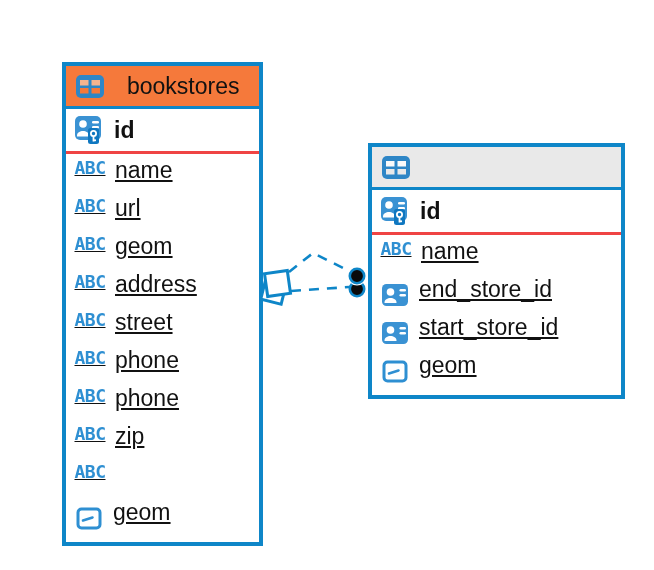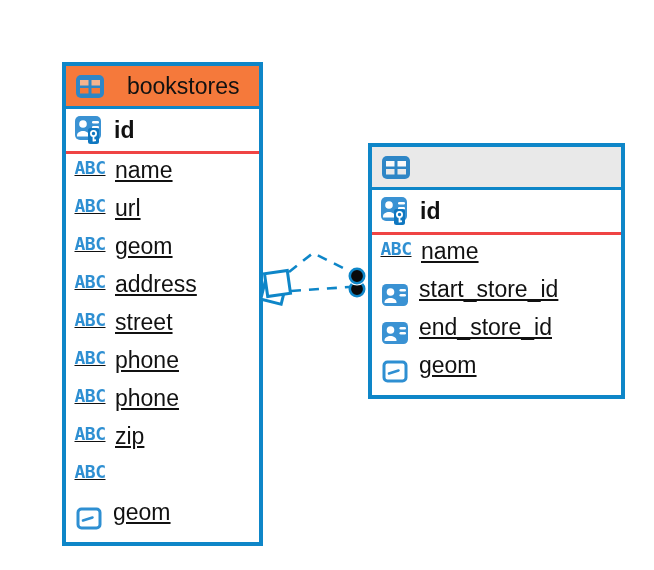--- a/index.html
+++ b/index.html
@@ -172,33 +172,33 @@
       <div class="field-row">
         <span class="icon-box">
           <svg width="28" height="24" viewBox="0 0 28 24">
             <rect x="1" y="1" width="26" height="22" rx="4.5" fill="#3a92d3"></rect>
             <circle cx="9.5" cy="9" r="3.8" fill="#fff"></circle>
             <path d="M3.5 19.5 C3.5 13.5 15.5 13.5 15.5 19.5 L15.5 20 L3.5 20 Z" fill="#fff"></path>
             <rect x="18.5" y="6" width="6.5" height="2.6" rx="1.3" fill="#fff"></rect>
             <rect x="18.5" y="11" width="6.5" height="2.6" rx="1.3" fill="#fff"></rect>
           </svg>
         </span>
-        <span>start_store_id</span>
+        <span>end_store_id</span>
       </div>
       <div class="field-row">
         <span class="icon-box">
           <svg width="28" height="24" viewBox="0 0 28 24">
             <rect x="1" y="1" width="26" height="22" rx="4.5" fill="#3a92d3"></rect>
             <circle cx="9.5" cy="9" r="3.8" fill="#fff"></circle>
             <path d="M3.5 19.5 C3.5 13.5 15.5 13.5 15.5 19.5 L15.5 20 L3.5 20 Z" fill="#fff"></path>
             <rect x="18.5" y="6" width="6.5" height="2.6" rx="1.3" fill="#fff"></rect>
             <rect x="18.5" y="11" width="6.5" height="2.6" rx="1.3" fill="#fff"></rect>
           </svg>
         </span>
-        <span>end_store_id</span>
+        <span>start_store_id</span>
       </div>
       <div class="field-row">
         <span class="icon-box">
           <svg width="26" height="23" viewBox="0 0 26 23">
             <rect x="2" y="2" width="22" height="19" rx="3.5" fill="#fff" stroke="#2e8fd2" stroke-width="3"></rect>
             <path d="M7 13.5 L16.5 10.5" stroke="#2e8fd2" stroke-width="2.6" stroke-linecap="round" fill="none"></path>
           </svg>
         </span>
         <span>geom</span>
       </div>

